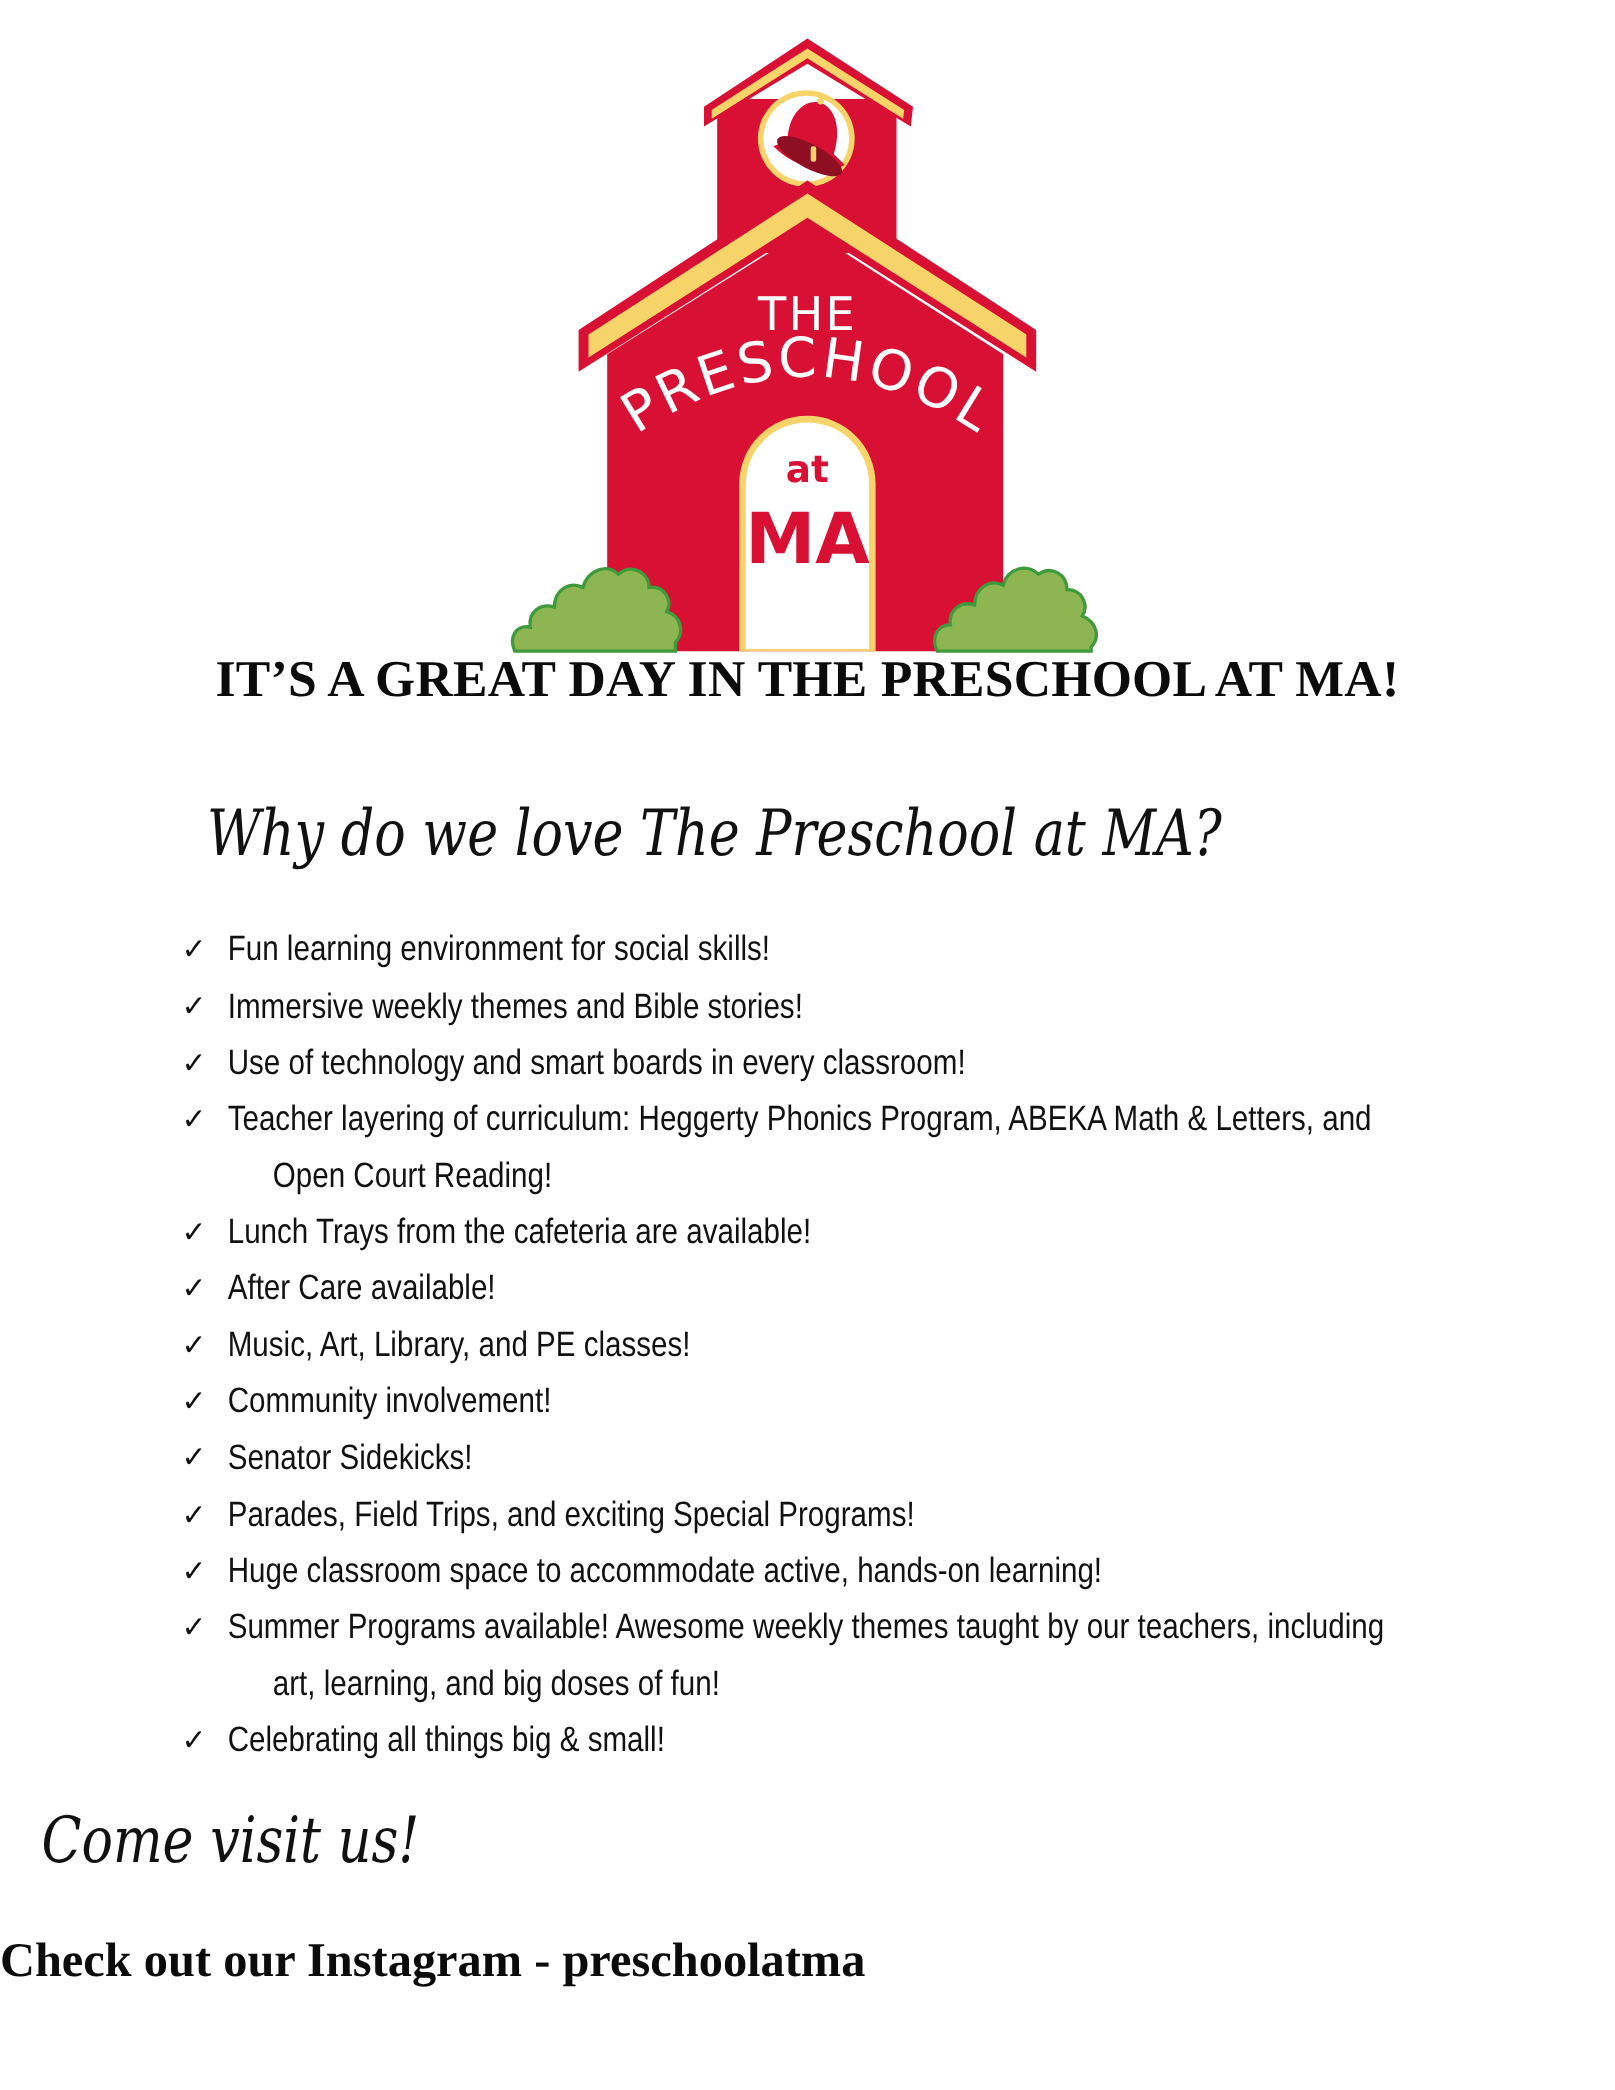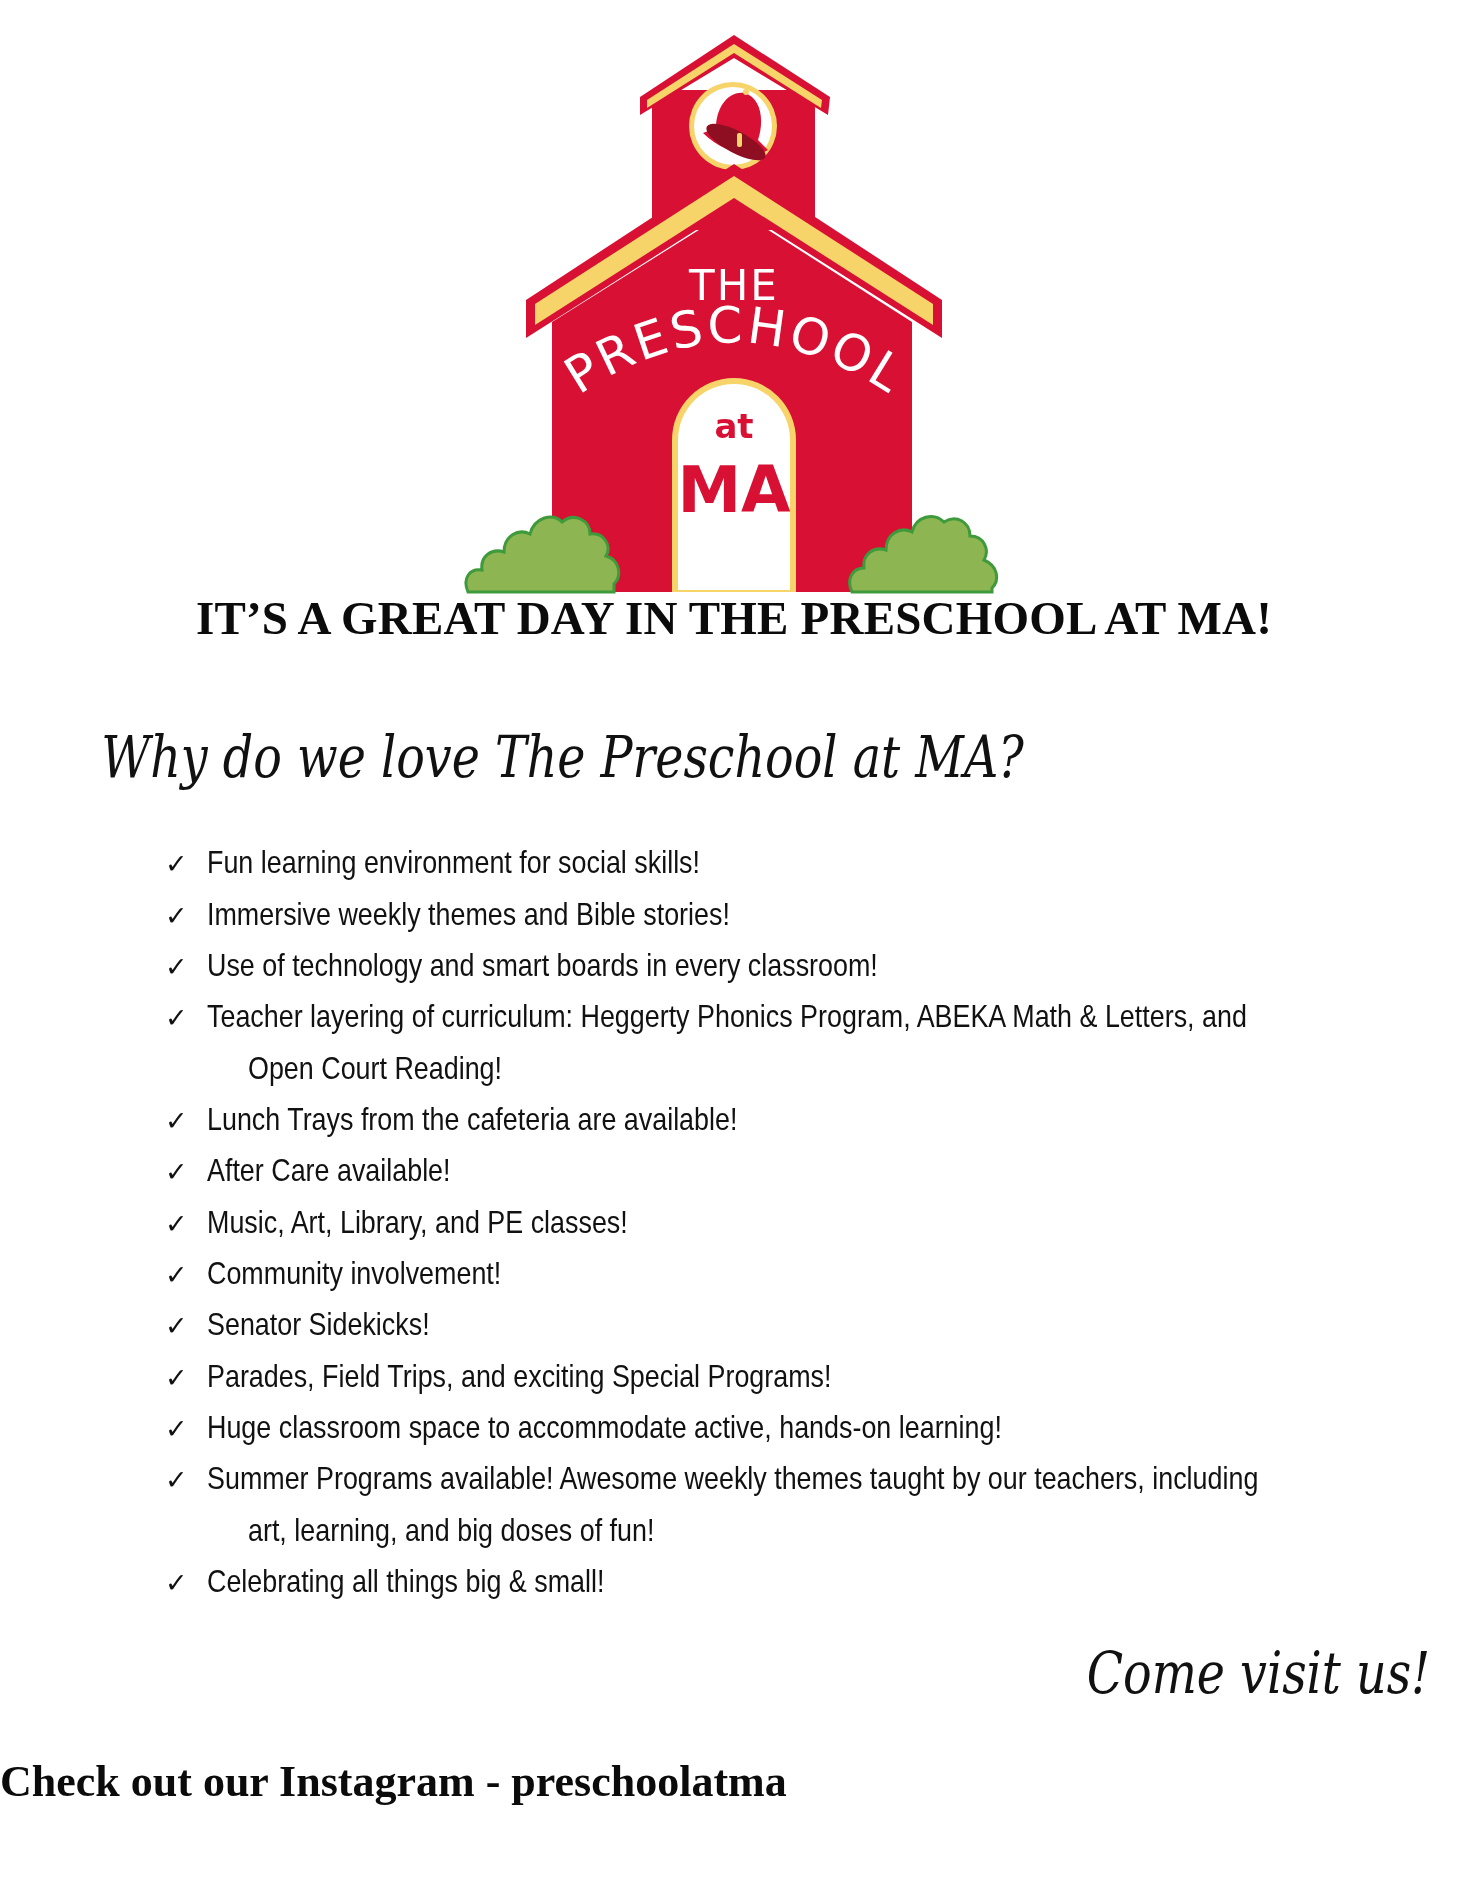--- a/index.html
+++ b/index.html
@@ -4,38 +4,38 @@
 <style>
   html, body { margin: 0; padding: 0; background: #ffffff; }
   body { width: 1468px; height: 1900px; position: relative; overflow: hidden; color: #111; }
   .logo { position: absolute; left: 0; top: 0; width: 1468px; height: 610px; }
   .headline {
     position: absolute; left: 0; top: 588px; width: 1468px; text-align: center;
     font-family: "Liberation Serif", "DejaVu Serif", serif; font-weight: bold;
     font-size: 47px; letter-spacing: 0.2px; line-height: 60px; color: #0b0b0b;
   }
   .subtitle {
-    position: absolute; left: 0; top: 712px; width: 1300px; 
+    position: absolute; left: 0; top: 712px; width: 1300px; text-align: center;
     font-family: "DejaVu Serif", "Liberation Serif", serif; font-style: italic;
     font-weight: normal; font-size: 58px; line-height: 90px; color: #111;
   }
   .subtitle span, .cta span { display: inline-block; transform: scaleX(0.82); transform-origin: center; }
   .list { position: absolute; left: 0; top: 0; width: 1468px; }
   .item { position: absolute; left: 165px; height: 52px; }
   .check {
     position: absolute; left: 0; top: 4px; font-family: "DejaVu Sans", sans-serif;
     font-size: 27px; line-height: 40px; color: #111;
   }
   .item-text {
     position: absolute; left: 42px; top: 0; white-space: nowrap;
     font-family: "Liberation Sans", "DejaVu Sans", sans-serif; font-size: 32px;
     line-height: 44px; color: #111; transform: scaleX(0.84); transform-origin: left center;
   }
   .cta {
-    position: absolute; left: 0; top: 1628px; width: 1468px; text-align: right;
+    position: absolute; left: 0; top: 1628px; width: 1468px; text-align: left;
     font-family: "DejaVu Serif", "Liberation Serif", serif; font-style: italic;
     font-size: 58px; line-height: 90px; color: #111;
   }
   .instagram {
     position: absolute; left: 0; top: 1752px; width: 1280px; 
     font-family: "Liberation Serif", "DejaVu Serif", serif; font-weight: bold;
     font-size: 44px; line-height: 60px; color: #0b0b0b;
   }
 </style>
 </head>

